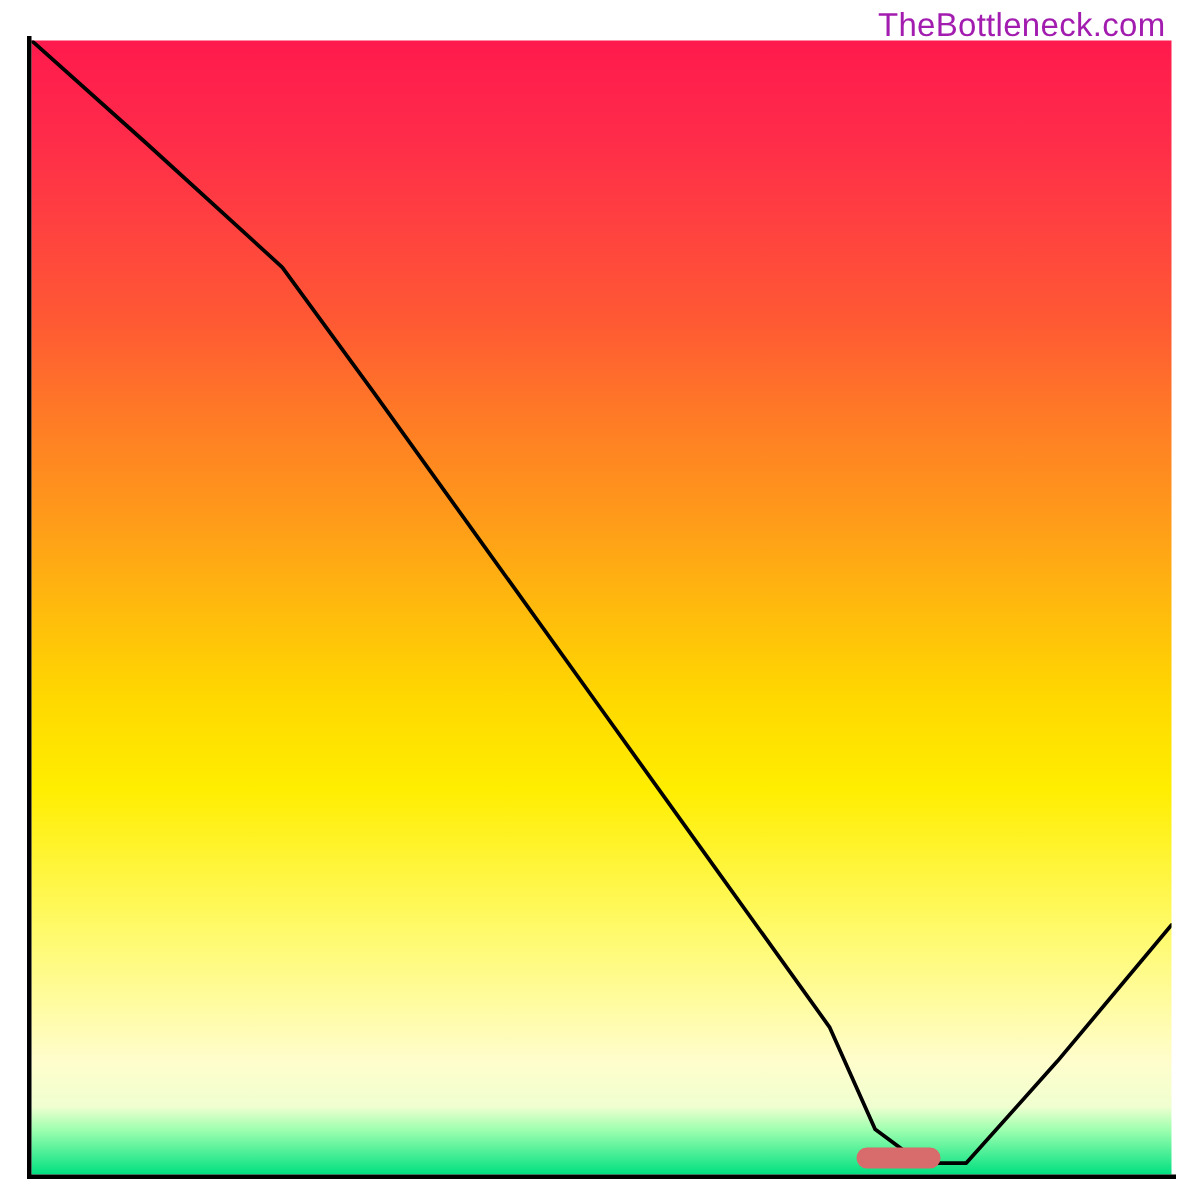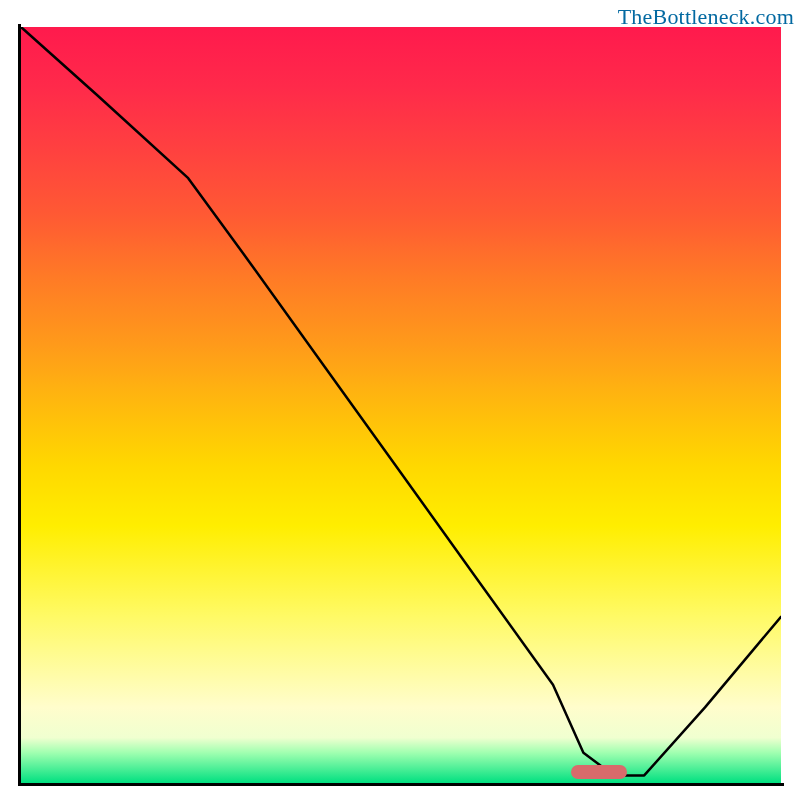--- a/index.html
+++ b/index.html
@@ -60,25 +60,25 @@
   .marker {
     position: absolute;
     width: 56px;
     height: 14px;
     background: #d86b6b;
     border-radius: 7px;
   }
   .watermark {
     position: absolute;
     top: 4px;
-    right: 6px;
-    font-family: Liberation Serif, serif;
+    right: 23px;
+    font-family: Liberation Sans, sans-serif;
     font-size: 22px;
     font-weight: 400;
-    color: #0369a1;
+    color: #a21caf;
     letter-spacing: 0.2px;
   }
 </style>
 </head>
 <body>
 
 <div class="chart-container">
 
   <div class="plot-area"></div>
 

